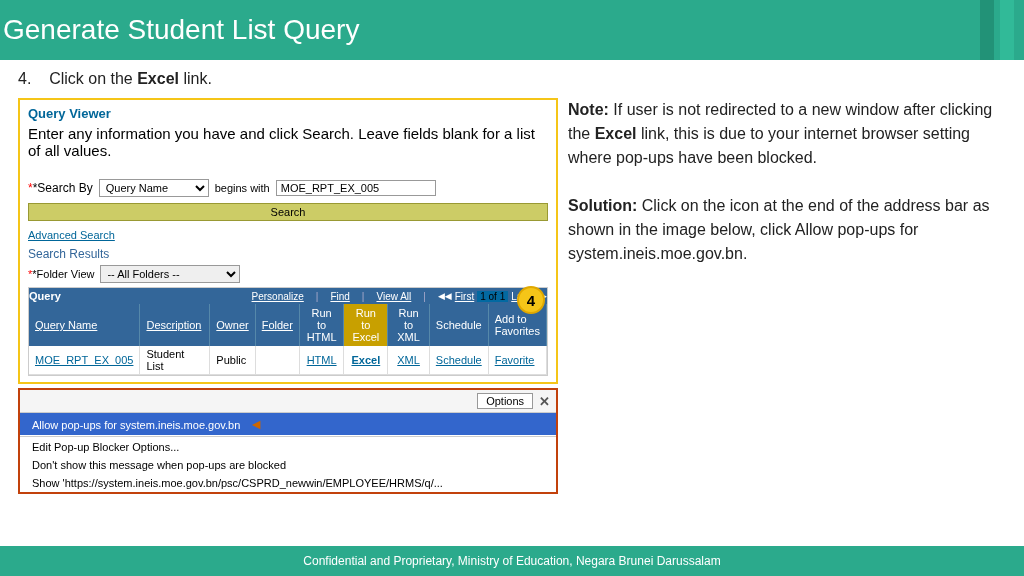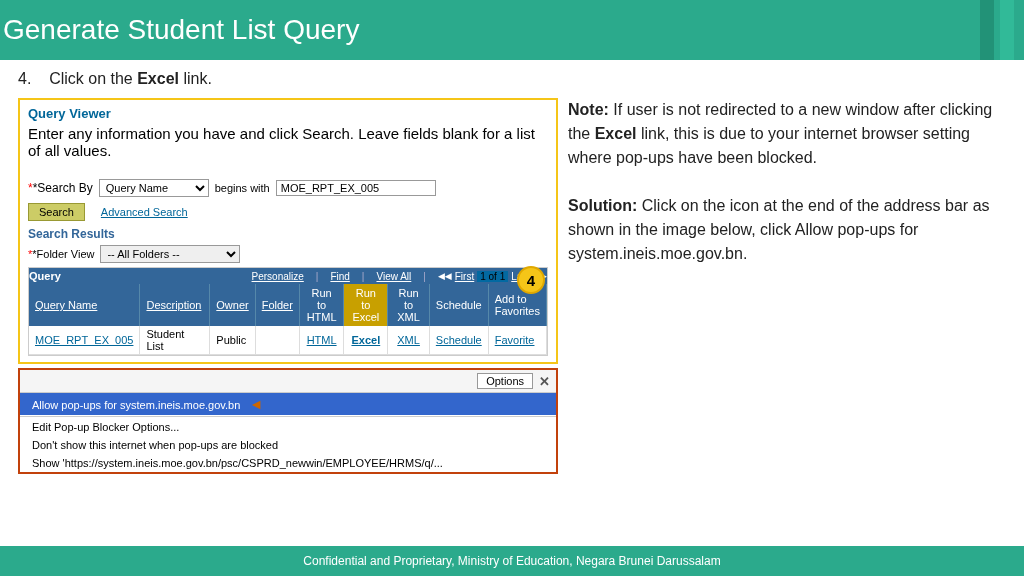--- a/index.html
+++ b/index.html
@@ -89,42 +89,42 @@
     }
     .qv-begins-with { font-size: 11px; }
     .qv-value-input {
       border: 1px solid #999;
       font-size: 11px;
       padding: 1px 4px;
       width: 160px;
     }
     .qv-buttons-row {
       display: flex;
-      align-items: center;
-      gap: 16px;
+      gap: 8px;
       margin-bottom: 6px;
+      flex-direction: column;
     }
     .btn-search {
       background: #cccc66;
       border: 1px solid #999933;
       font-size: 11px;
       padding: 2px 10px;
       cursor: pointer;
       color: #000;
     }
     .link-advanced {
       color: #006699;
       font-size: 11px;
       text-decoration: underline;
       cursor: pointer;
     }
 
     
     .sr-title {
-      font-weight: bold;
+      font-weight: normal;
       font-size: 12px;
       color: #336699;
       margin-bottom: 4px;
     }
     .sr-folder-row {
       display: flex;
       align-items: center;
       gap: 6px;
       margin-bottom: 4px;
     }
@@ -427,21 +427,21 @@
           <button class="btn-options">Options</button>
           <span class="btn-close-x">✕</span>
         </div>
         <div class="popup-menu">
           <div class="popup-menu-item highlighted">
             <span>Allow pop-ups for system.ineis.moe.gov.bn</span>
             <span class="arrow-indicator">◄</span>
           </div>
           <div class="popup-menu-sep"></div>
           <div class="popup-menu-item">Edit Pop-up Blocker Options...</div>
-          <div class="popup-menu-item">Don't show this internet when pop-ups are blocked</div>
+          <div class="popup-menu-item">Don't show this message when pop-ups are blocked</div>
           <div class="popup-menu-item">Show 'https://system.ineis.moe.gov.bn/psc/CSPRD_newwin/EMPLOYEE/HRMS/q/...</div>
         </div>
       </div>
     </div>
 
     <div class="right-col">
       <div class="right-panel">
         <p>
           <b>Note:</b><span> If user is not redirected to a new window after clicking the </span><b>Excel</b><span> link, this is due to your internet browser setting where pop-ups have been blocked.</span>
         </p>

